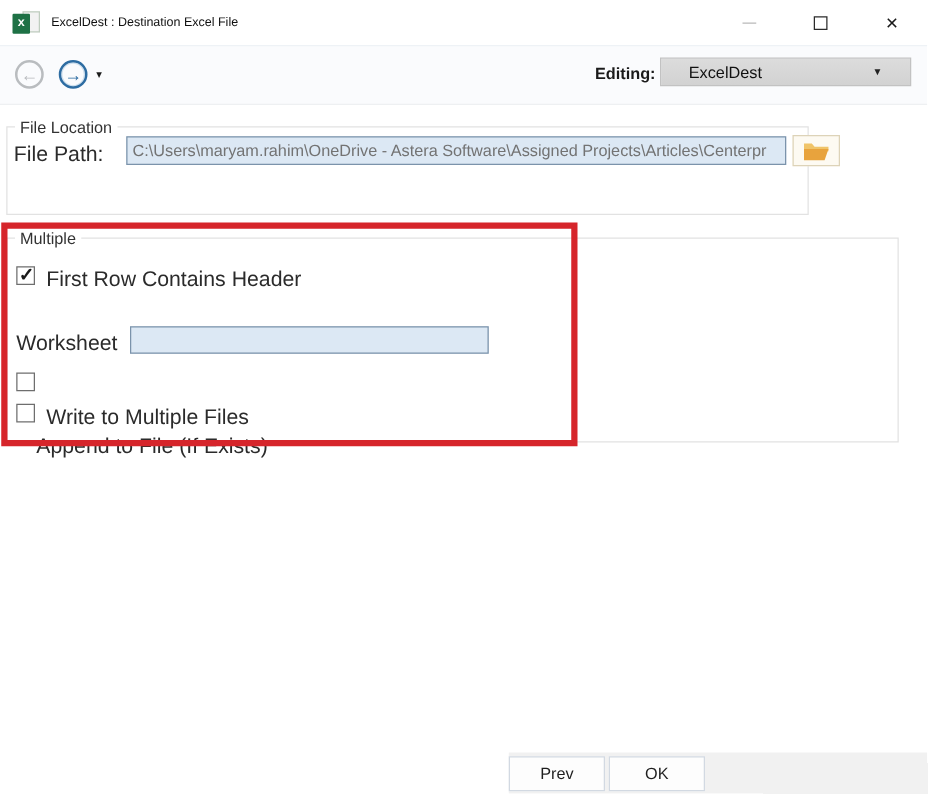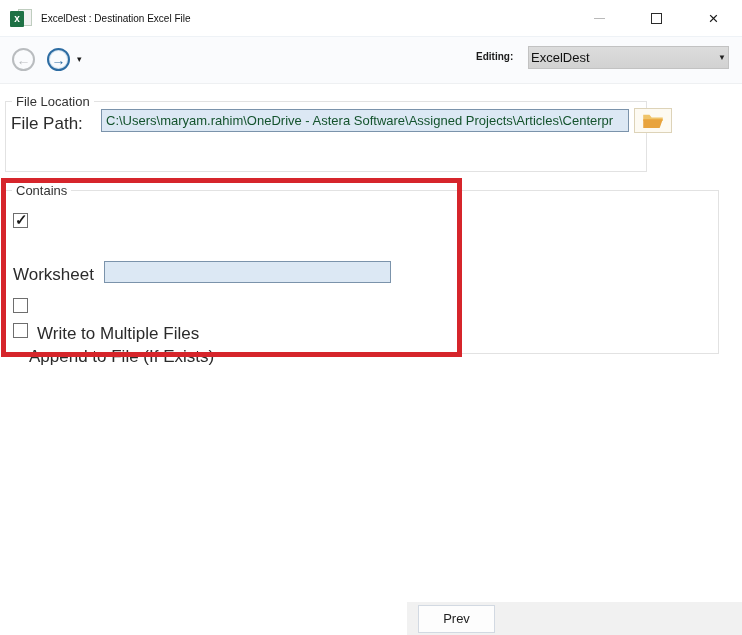--- a/index.html
+++ b/index.html
@@ -26,37 +26,37 @@
   .close-glyph { font-size:17px; font-weight:300; color:#1a1a1a; line-height:1; }
 
   
   .toolbar { position:absolute; left:0; top:36px; width:742px; height:48px;
     background:#fafbfd; border-top:1px solid #eef2f6; border-bottom:1px solid #eef0f2; }
   .nav-circle { position:absolute; top:11px; width:23px; height:23px; border-radius:50%;
     display:flex; align-items:center; justify-content:center; font-size:14px; line-height:1; }
   .nav-back { left:12px; border:2px solid #b9bcbf; color:#b9bcbf; }
   .nav-forward { left:47px; border:2px solid #2d6ca2; color:#2d6ca2; box-shadow:0 0 0 1px #cfe0ee inset; cursor:pointer; }
   .nav-caret { position:absolute; left:77px; top:17px; font-size:9px; color:#1a1a1a; cursor:pointer; }
-  .editing-label { position:absolute; left:476px; top:14px; font-size:10px; font-weight:bold; color:#1a1a1a; }
+  .editing-label { position:absolute; left:476px; top:14px; font-size:13px; font-weight:bold; color:#1a1a1a; }
   .editing-combo { position:absolute; left:528px; top:9px; width:201px; height:23px;
     background:linear-gradient(#dcdcdc,#d2d2d2); border:1px solid #c2c2c2;
-    display:flex; align-items:center; padding:0 2px; font-size:13px; color:#111; cursor:pointer; }
+    display:flex; align-items:center; padding:0 22px; font-size:13px; color:#111; cursor:pointer; }
   .combo-arrow { margin-left:auto; font-size:8px; color:#222; }
 
   
   .groupbox { position:absolute; border:1px solid #e2e2e2; background:#fff; }
   .group-caption { position:absolute; top:-8px; left:6px; background:#fff;
     padding:0 4px; font-size:13px; color:#333; }
   .file-group { left:5px; top:101px; width:642px; height:71px; }
   .options-group { left:5px; top:190px; width:714px; height:164px; }
 
   .label { font-size:17px; color:#2b2b2b; position:absolute; white-space:nowrap; }
 
   .text-input { position:absolute; background:#dce8f4; border:1px solid #7b93ab;
-    font-family:"Liberation Sans", sans-serif; font-size:13px; color:#14532d;
+    font-family:"Liberation Sans", sans-serif; font-size:13px; color:#737373;
     padding:1px 4px; outline:none; }
   .path-input { left:95px; top:7px; width:528px; height:23px; }
   .worksheet-input { left:98px; top:70px; width:287px; height:22px; }
 
   .browse-btn { position:absolute; left:628px; top:6px; width:38px; height:25px;
     background:#fdfaf2; border:1px solid #ddd3b8; display:flex; align-items:center;
     justify-content:center; cursor:pointer; }
   .resolved-path { left:98px; top:36px; width:610px; overflow:hidden;
     text-overflow:clip; color:#3d3d3d; }
 
@@ -66,21 +66,21 @@
   .cb.checked::after { content:"✓"; position:absolute; left:1px; top:-3px;
     font-size:15px; font-weight:bold; color:#1a1a1a; }
   .cb-label { cursor:default; }
 
   
   .red-rect { position:absolute; left:1px; top:178px; width:461px; height:179px;
     border:5px solid #d6252b; pointer-events:none; z-index:6; }
 
   
   .footer { position:absolute; left:407px; top:602px; width:335px; height:33px;
-    background:#f1f1f1; display:flex; align-items:center; padding-left:11px; gap:3px; }
+    background:#f1f1f1; display:flex; align-items:center; gap:3px; }
   .btn { width:77px; height:28px; background:#fdfdfd; border:1px solid #d2d9e2;
     font-family:"Liberation Sans", sans-serif; font-size:13px; color:#1f1f1f; cursor:pointer; }
 </style>
 </head>
 <body>
 
 <div class="window">
 
   <div class="titlebar">
     <span class="excel-icon">
@@ -122,33 +122,35 @@
     <input class="text-input path-input" readonly="" value="C:\Users\maryam.rahim\OneDrive - Astera Software\Assigned Projects\Articles\Centerpr" style="">
     <span class="browse-btn">
       <svg width="22" height="16" viewBox="0 0 24 18">
         <path d="M1 2 h7 l2.5 3 H23 v4 H1 z" fill="#f0c469"></path>
         <path d="M1 7 h22 l-3.5 10 H1 z" fill="#e8a33d"></path>
       </svg>
     </span>
   </div>
 
   <div class="groupbox options-group">
-    <span class="group-caption">Contains</span>
+    <span class="group-caption">Multiple</span>
 
     <span class="cb checked" style="left:7px; top:22px;"></span>
+    <span class="label cb-label" style="left:31px; top:23px;">First Row Contains Header</span>
 
     <span class="label" style="left:7px; top:74px;">Worksheet</span>
     <input class="text-input worksheet-input" value="" style="">
 
     <span class="cb" style="left:7px; top:107px;"></span>
     <span class="label cb-label" style="left:23px; top:108px;margin-top:48px;">Append to File (If Exists)</span>
 
     <span class="cb" style="left:7px; top:132px;"></span>
     <span class="label cb-label" style="left:31px; top:133px;">Write to Multiple Files</span>
   </div>
 
   <div class="red-rect"></div>
 
   <div class="footer">
     <button class="btn">Prev</button>
+    <button class="btn">OK</button>
   </div>
 
 </div>
 
 </body></html>

